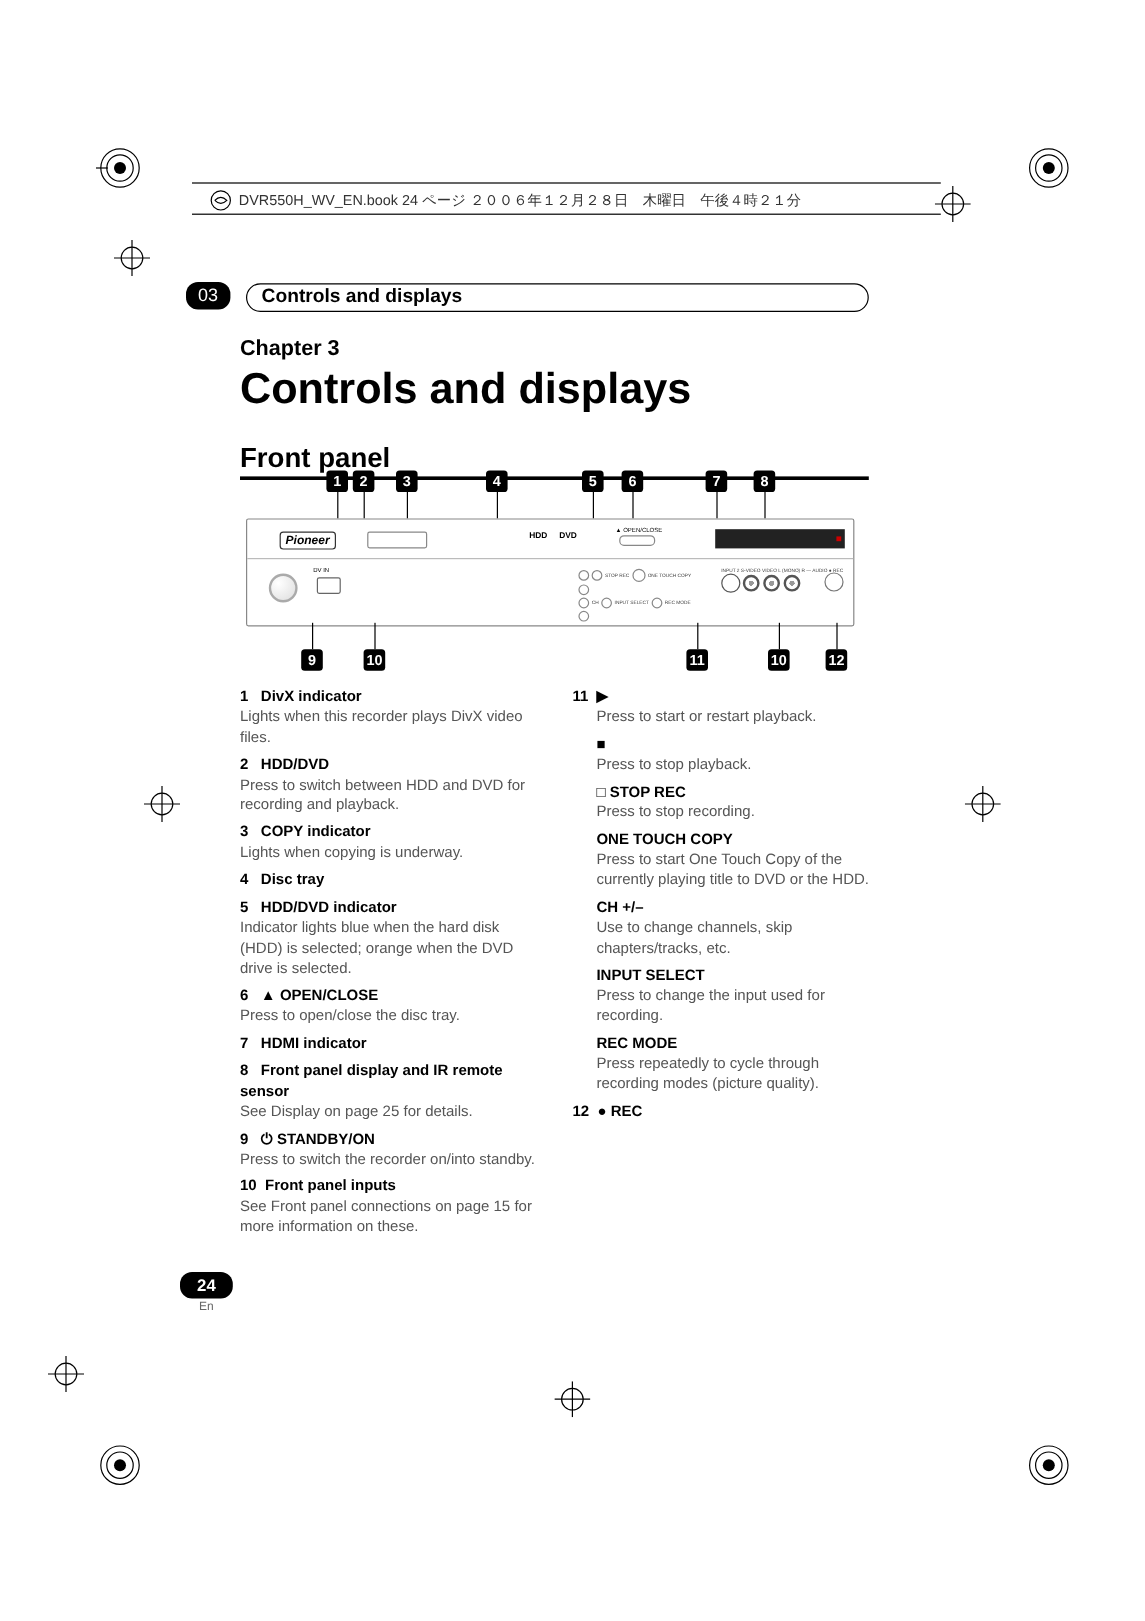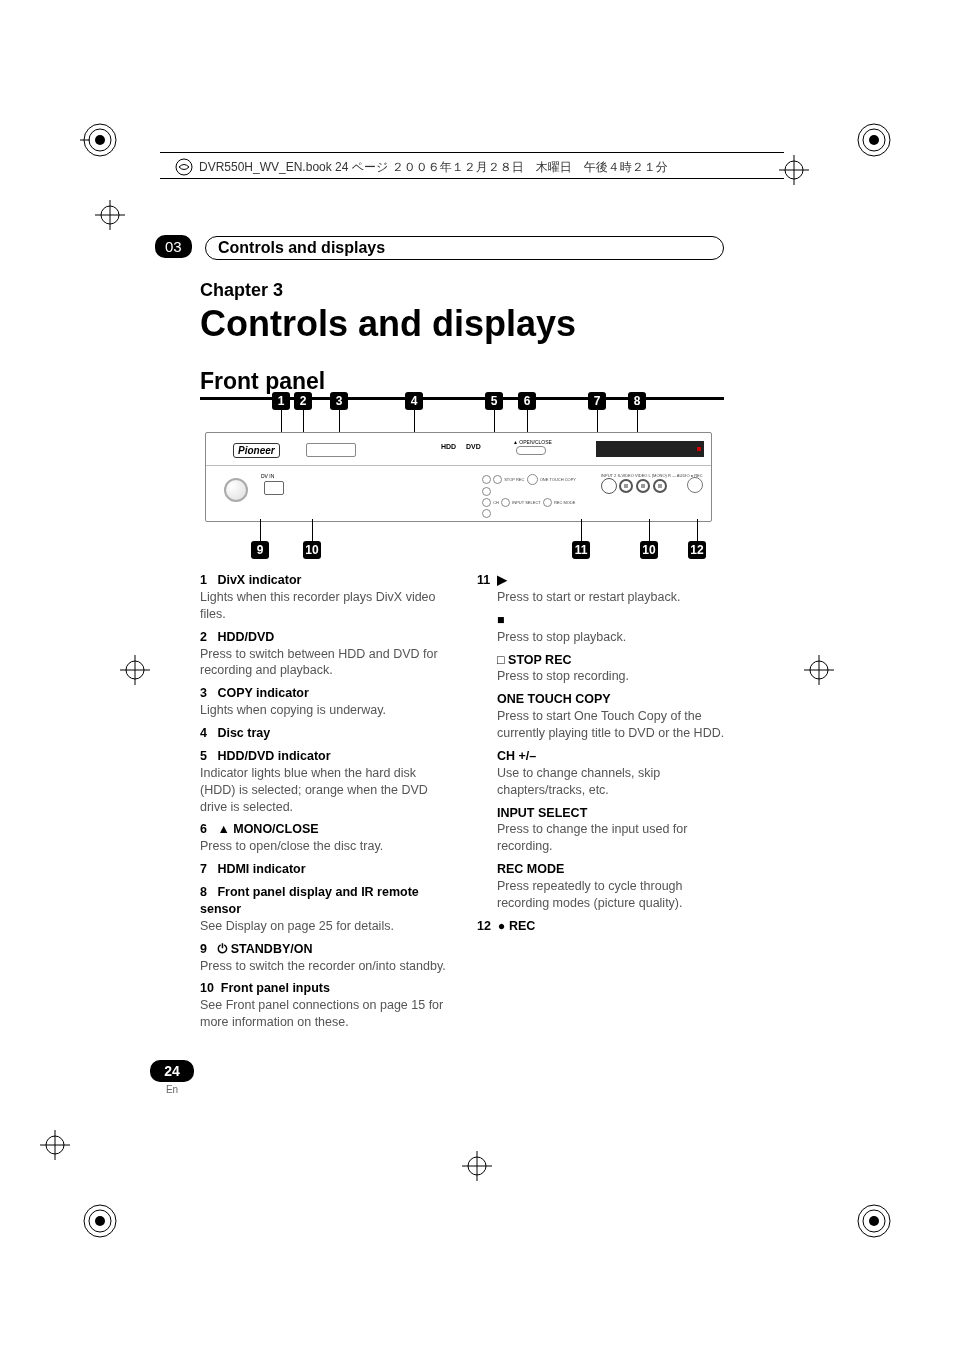--- a/index.html
+++ b/index.html
@@ -519,21 +519,21 @@
         <span class="body">Lights when copying is underway.</span>
       </div>
       <div class="entry">
         <span class="lead"><span>4</span>&nbsp;&nbsp;&nbsp;<span>Disc tray</span></span>
       </div>
       <div class="entry">
         <span class="lead"><span>5</span>&nbsp;&nbsp;&nbsp;<span>HDD/DVD indicator</span></span><br>
         <span class="body">Indicator lights blue when the hard disk (HDD) is selected; orange when the DVD drive is selected.</span>
       </div>
       <div class="entry">
-        <span class="lead"><span>6</span>&nbsp;&nbsp;&nbsp;<span class="glyph">▲</span> <span>MONO/CLOSE</span></span><br>
+        <span class="lead"><span>6</span>&nbsp;&nbsp;&nbsp;<span class="glyph">▲</span> <span>OPEN/CLOSE</span></span><br>
         <span class="body">Press to open/close the disc tray.</span>
       </div>
       <div class="entry">
         <span class="lead"><span>7</span>&nbsp;&nbsp;&nbsp;<span>HDMI indicator</span></span><br>
       </div>
       <div class="entry">
         <span class="lead"><span>8</span>&nbsp;&nbsp;&nbsp;<span>Front panel display and IR remote sensor</span></span><br>
         <span class="body"><span>See </span><span class="ref">Display</span><span> on page 25 for details.</span></span>
       </div>
       <div class="entry">

